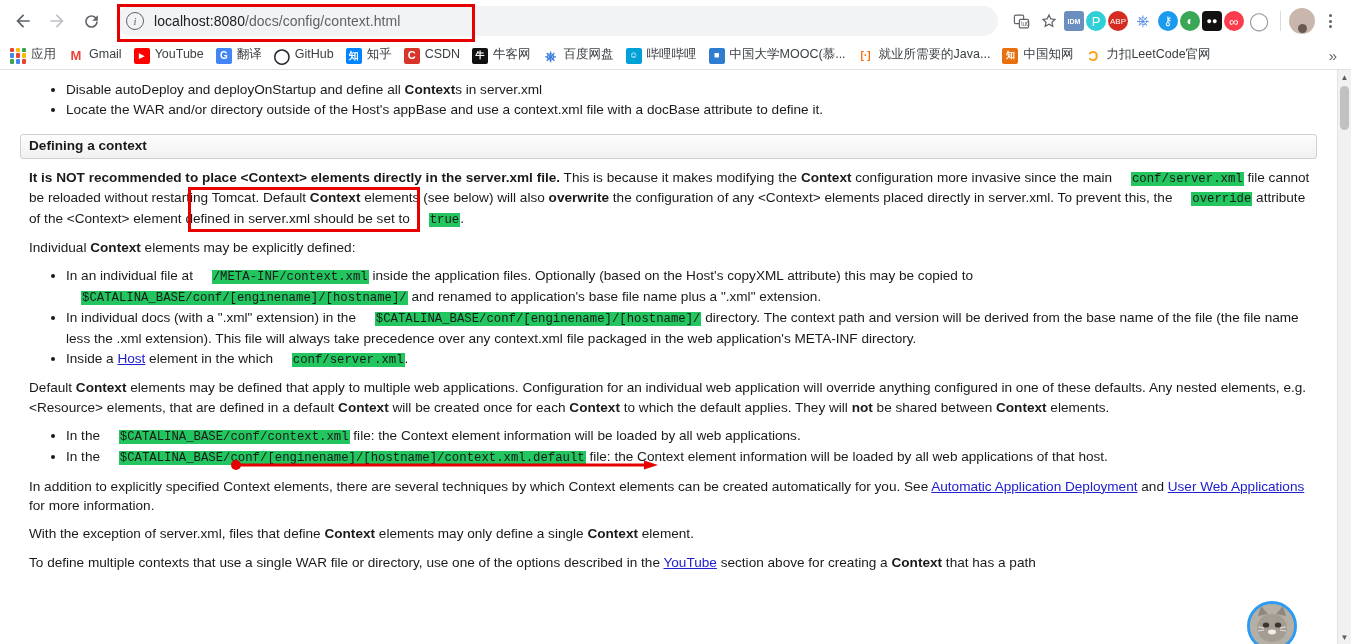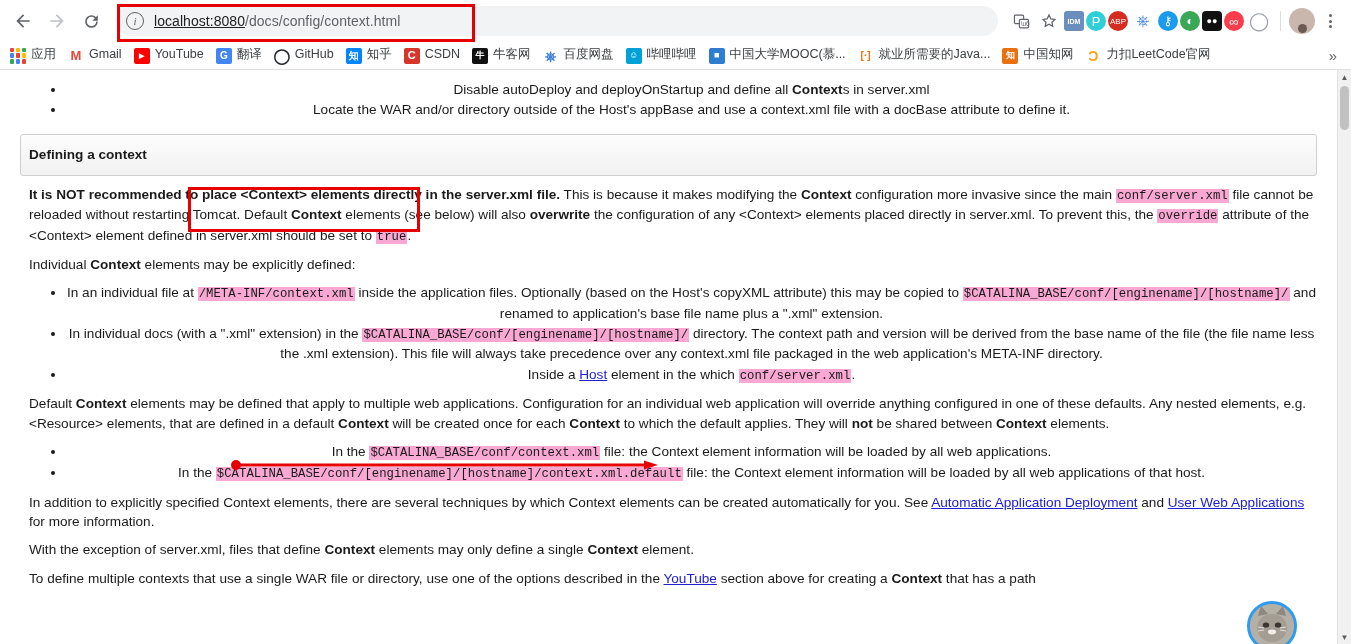--- a/index.html
+++ b/index.html
@@ -57,21 +57,21 @@
     display: inline-flex;
     align-items: center; justify-content: center;
     font-size: 11px;
     color: #5f6368;
     flex: 0 0 auto;
     margin-right: 10px;
     font-family: "Liberation Serif", serif;
     font-style: italic;
   }
   .url-text { letter-spacing: 0.05px; }
-  .url-text .scheme-host { color: #202124; text-decoration: underline; }
+  .url-text .scheme-host { color: #202124; }
   .url-text .path { color: #5f6368; }
 
   
   .anno-box {
     position: absolute;
     border: 3px solid #e60000;
     pointer-events: none;
   }
   #url-anno { left: 117px; top: 4px; width: 358px; height: 38px; }
   #heading-anno { left: 188px; top: 117px; width: 232px; height: 45px; }
@@ -170,38 +170,39 @@
     position: absolute;
     left: 0; top: 0; right: 14px; bottom: 0;
     padding: 6px 20px 0 20px;
     font-family: "Liberation Sans", sans-serif;
     font-size: 13.6px;
     line-height: 1.42;
     color: #1a1a1a;
     overflow: hidden;
   }
   .content p { margin: 9px 0 9px 0; padding: 0 0 0 9px; }
-  .content ul { margin: 4px 0 4px 0; padding-left: 46px; list-style: disc; text-align: center; }
+  .content ul { margin: 4px 0 4px 0; padding-left: 46px; list-style: disc; }
   .content li { margin: 0 0 1px 0; }
   code, .code {
     font-family: "Liberation Mono", monospace;
     font-size: 12.3px;
-    background: #f9a8d4;
+    background: #22c55e;
     color: #1a1a1a;
     padding: 0 1px;
+    margin-left: 15px;
   }
   b, strong { font-weight: bold; }
   a.doclink { color: #2020d0; text-decoration: underline; }
 
   .section-head {
     margin: 14px 0 8px 0;
     background: linear-gradient(#fdfdfd, #f1f1f1);
     border: 1px solid #d0d0d0;
     border-radius: 3px;
-    height: 42px;
+    height: 25px;
     display: flex;
     align-items: center;
     padding-left: 8px;
     font-size: 13.6px;
     font-weight: bold;
     color: #1a1a1a;
   }
 
   
   .red-arrow {

